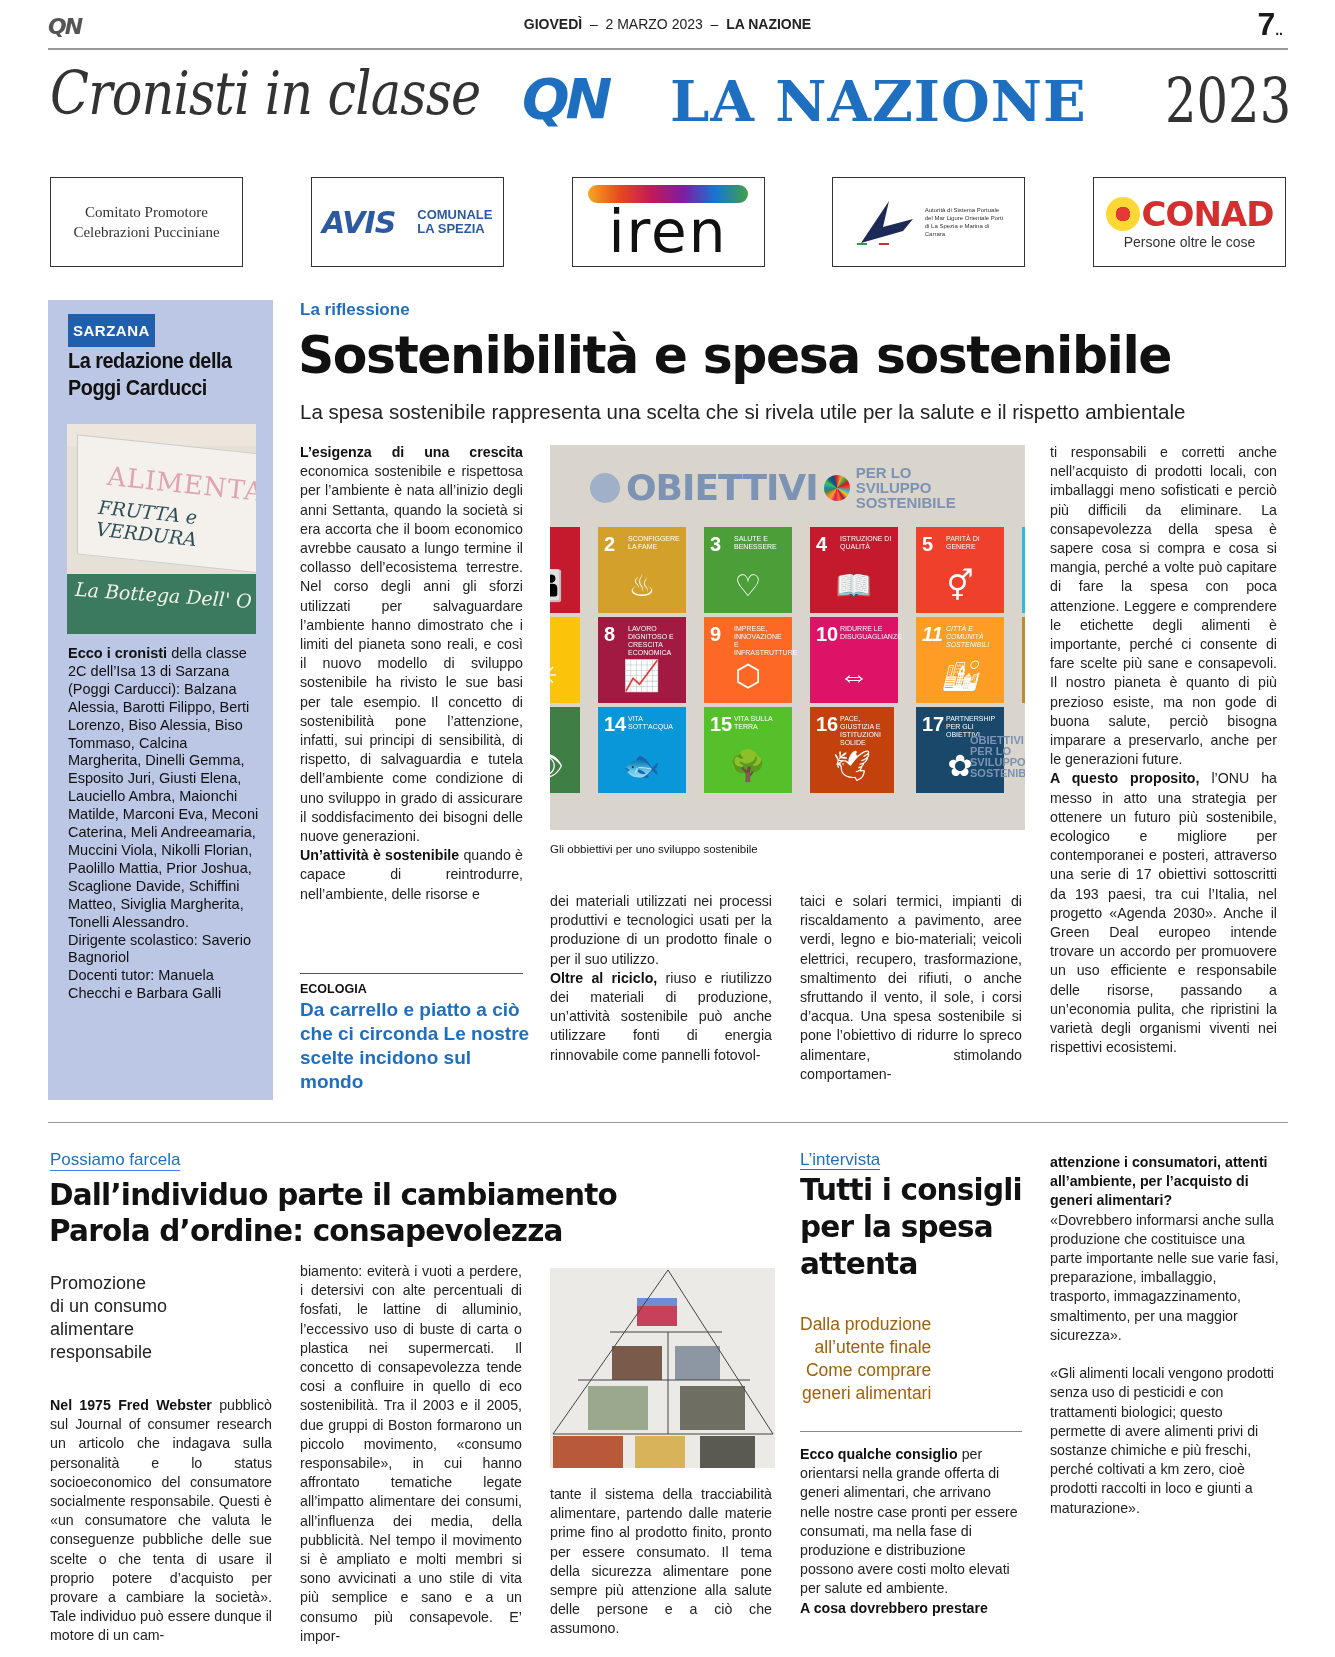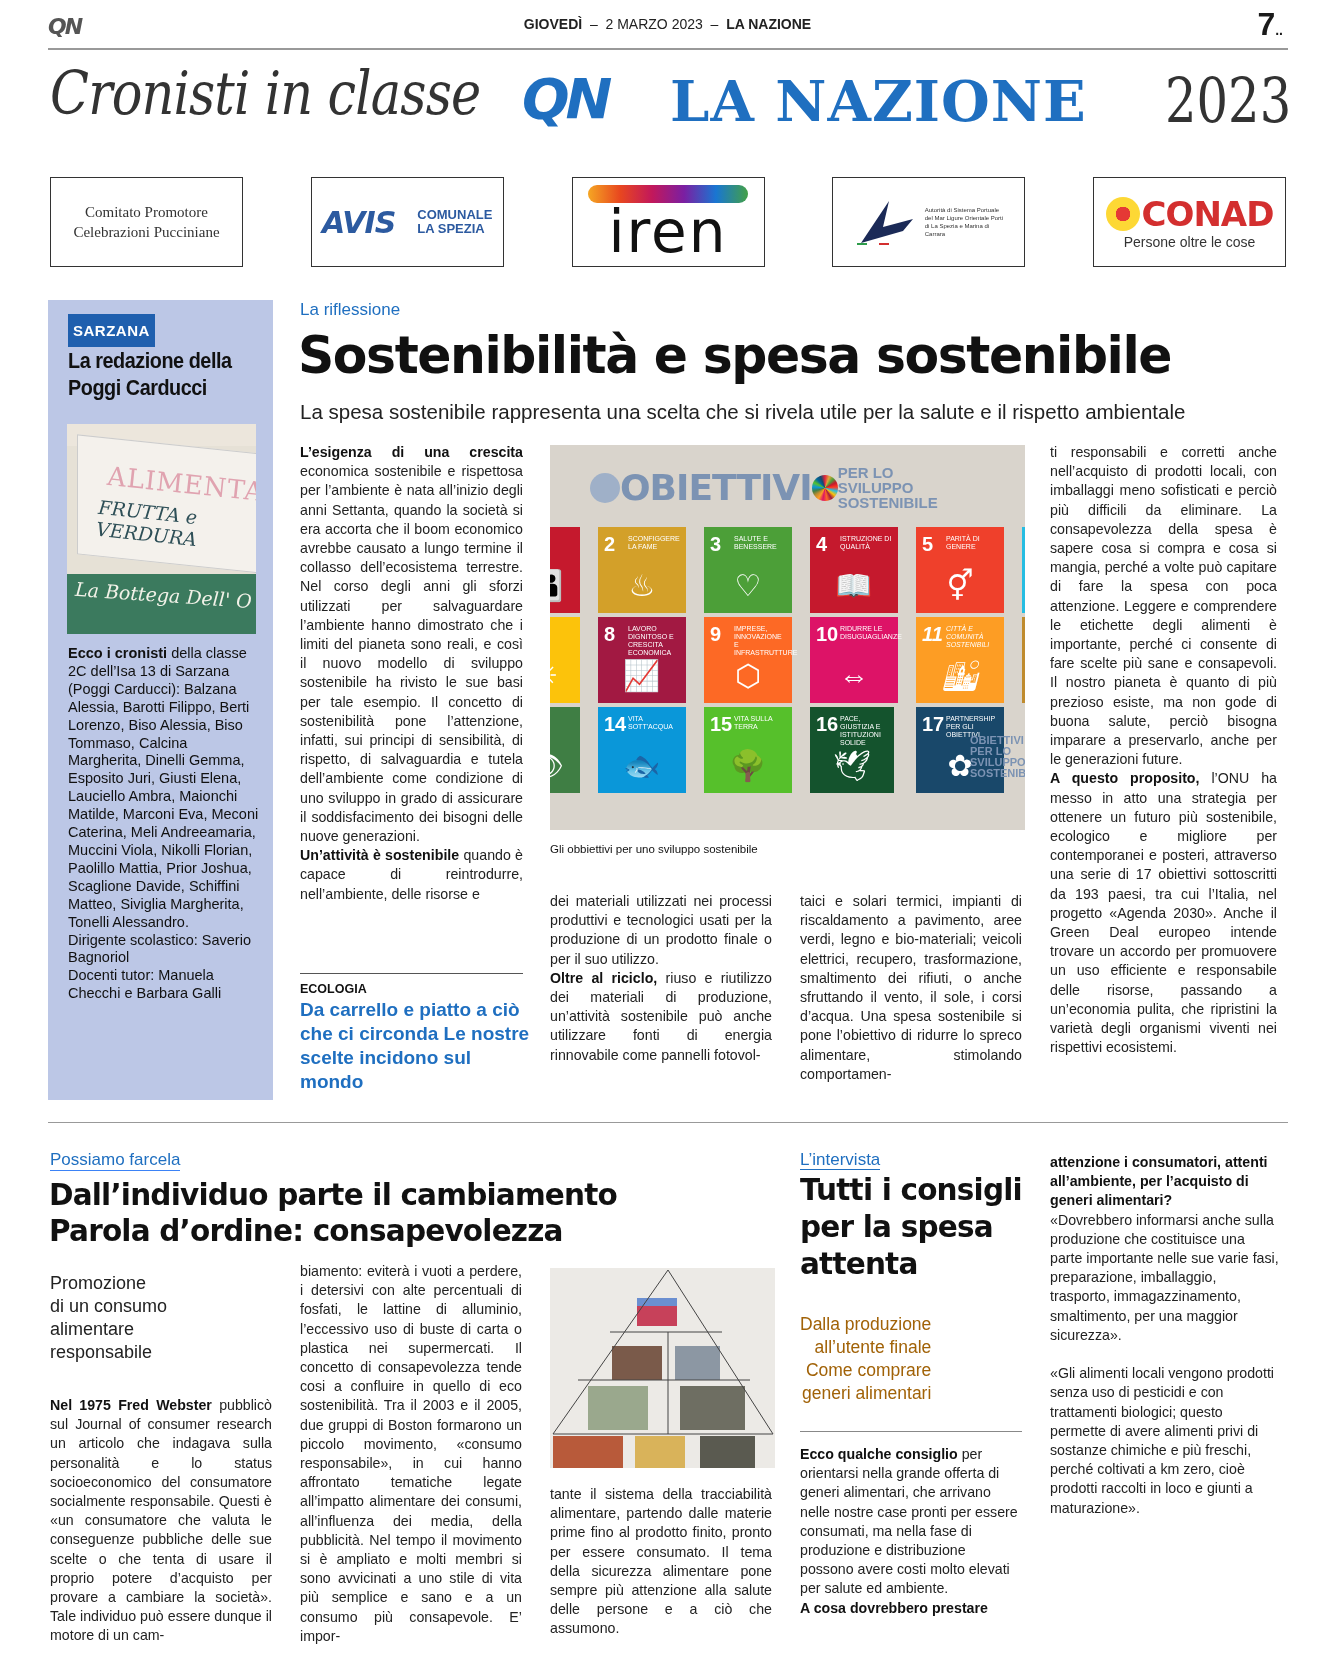--- a/index.html
+++ b/index.html
@@ -51,33 +51,33 @@
   .sb-photo .sign { position: absolute; left: 10px; top: 20px; width: 185px; height: 120px; background: #f4f1ec; transform: skewY(6deg); border: 1px solid #ccc; }
   .sb-photo .alim { position: absolute; left: 40px; top: 45px; font-family: "DejaVu Serif", serif; font-size: 26px; color: #e0a3b0; transform: rotate(6deg); letter-spacing: 1px; }
   .sb-photo .fv { position: absolute; left: 30px; top: 80px; font-family: "DejaVu Serif", serif; font-style: italic; font-size: 19px; color: #2e4f57; transform: rotate(6deg); }
   .sb-photo .awning { position: absolute; left: 0; top: 150px; width: 100%; height: 60px; background: #3b7a5e; }
   .sb-photo .bottega { position: absolute; left: 8px; top: 160px; font-family: "DejaVu Serif", serif; font-style: italic; font-size: 19px; color: #f2f2e8; transform: rotate(4deg); white-space: nowrap; }
   .sb-list { position: absolute; left: 20px; top: 345px; width: 195px; font-size: 14.5px; line-height: 17.9px; color: #111; }
   .sb-list b { font-weight: bold; }
 
   
   .kicker { font-size: 17px; color: #1f6fc0; }
-  .main-kicker { left: 300px; top: 300px; }
+  .main-kicker { left: 300px; top: 300px; font-weight: bold; }
   .main-title { left: 298px; top: 325px; font-family: "DejaVu Sans", sans-serif; font-weight: bold; font-size: 52px; color: #111; letter-spacing: -1.5px; white-space: nowrap; transform: scaleX(0.97); transform-origin: left; }
   .main-sub { left: 300px; top: 400px; font-size: 20.5px; color: #222; white-space: nowrap; }
 
   .col { font-size: 14.2px; line-height: 19.2px; color: #222; text-align: justify; }
   .col b { font-weight: bold; color: #111; }
   .col1 { left: 300px; top: 443px; width: 223px; }
   .col2 { left: 550px; top: 892px; width: 222px; }
   .col3 { left: 800px; top: 892px; width: 222px; }
   .col4 { left: 1050px; top: 443px; width: 227px; }
 
   .sdg-photo { left: 550px; top: 445px; width: 475px; height: 385px; background: #d9d4cc; overflow: hidden; }
-  .sdg-head { position: absolute; left: 40px; top: 20px; display: flex; align-items: center; gap: 0; }
+  .sdg-head { position: absolute; left: 40px; top: 20px; display: flex; align-items: center; gap: 6px; }
   .sdg-logo { width: 30px; height: 30px; border-radius: 50%; background: #9fb0c8; }
   .sdg-obiettivi { font-family: "DejaVu Sans", sans-serif; font-weight: bold; font-size: 36px; color: #7c93b3; letter-spacing: -1px; }
   .sdg-wheel { width: 26px; height: 26px; border-radius: 50%; background: conic-gradient(#e5243b, #dda63a, #4c9f38, #c5192d, #ff3a21, #26bde2, #fcc30b, #a21942, #fd6925, #dd1367, #fd9d24, #bf8b2e, #3f7e44, #0a97d9, #56c02b, #00689d, #19486a, #e5243b); }
   .sdg-per { font-weight: bold; font-size: 15px; line-height: 15px; color: #7c93b3; }
   .sdg-tile { position: absolute; width: 88px; height: 86px; color: #fff; }
   .sdg-tile .n { position: absolute; left: 6px; top: 6px; font-weight: bold; font-size: 20px; }
   .sdg-tile .t { position: absolute; left: 30px; top: 8px; font-size: 7px; line-height: 8px; text-transform: uppercase; width: 54px; }
   .sdg-tile .ic { position: absolute; left: 0; right: 0; bottom: 10px; text-align: center; font-size: 30px; }
   .sdg-caption { left: 550px; top: 843px; font-size: 11.5px; color: #111; }
 
@@ -259,21 +259,21 @@
       <div class="sdg-tile" style="left: 48px; top: 262px; background: rgb(10, 151, 217); width: 88px;">
         <div class="n">14</div>
         <div class="t">Vita sott'acqua</div>
         <div class="ic">🐟</div>
       </div>
       <div class="sdg-tile" style="left: 154px; top: 262px; background: rgb(86, 192, 43); width: 88px;">
         <div class="n">15</div>
         <div class="t">Vita sulla terra</div>
         <div class="ic">🌳</div>
       </div>
-      <div class="sdg-tile" style="left: 260px; top: 262px; background: #14532d; width: 84px;">
+      <div class="sdg-tile" style="left: 260px; top: 262px; background: #c2410c; width: 84px;">
         <div class="n">16</div>
         <div class="t">Pace, giustizia e istituzioni solide</div>
         <div class="ic">🕊</div>
       </div>
       <div class="sdg-tile" style="left: 366px; top: 262px; background: rgb(25, 72, 106); width: 88px;">
         <div class="n">17</div>
         <div class="t">Partnership per gli obiettivi</div>
         <div class="ic">✿</div>
       </div>
       <div style="position: absolute; left: 420px; top: 290px; width: 60px; font-weight: bold; font-size: 11px; line-height: 11px; color: rgb(124, 147, 179);">OBIETTIVI PER LO SVILUPPO SOSTENIBILE</div>

